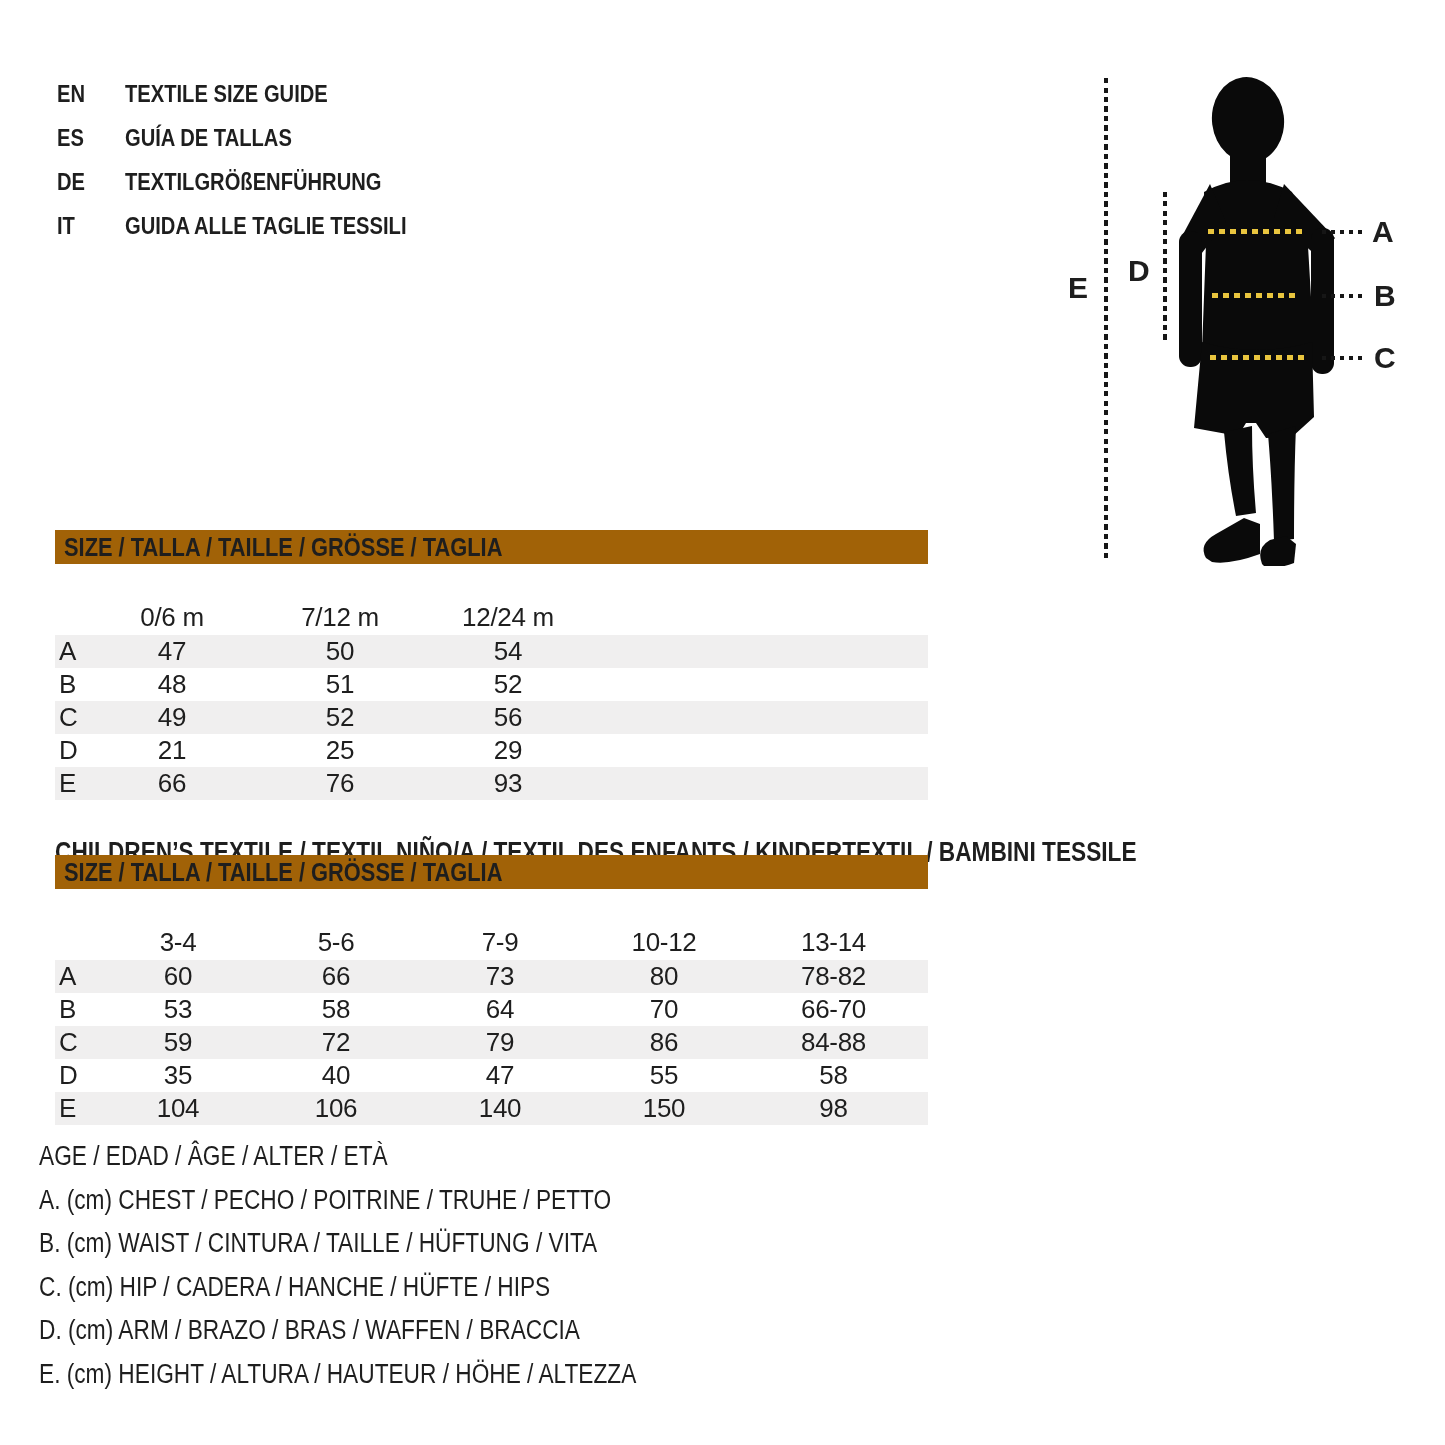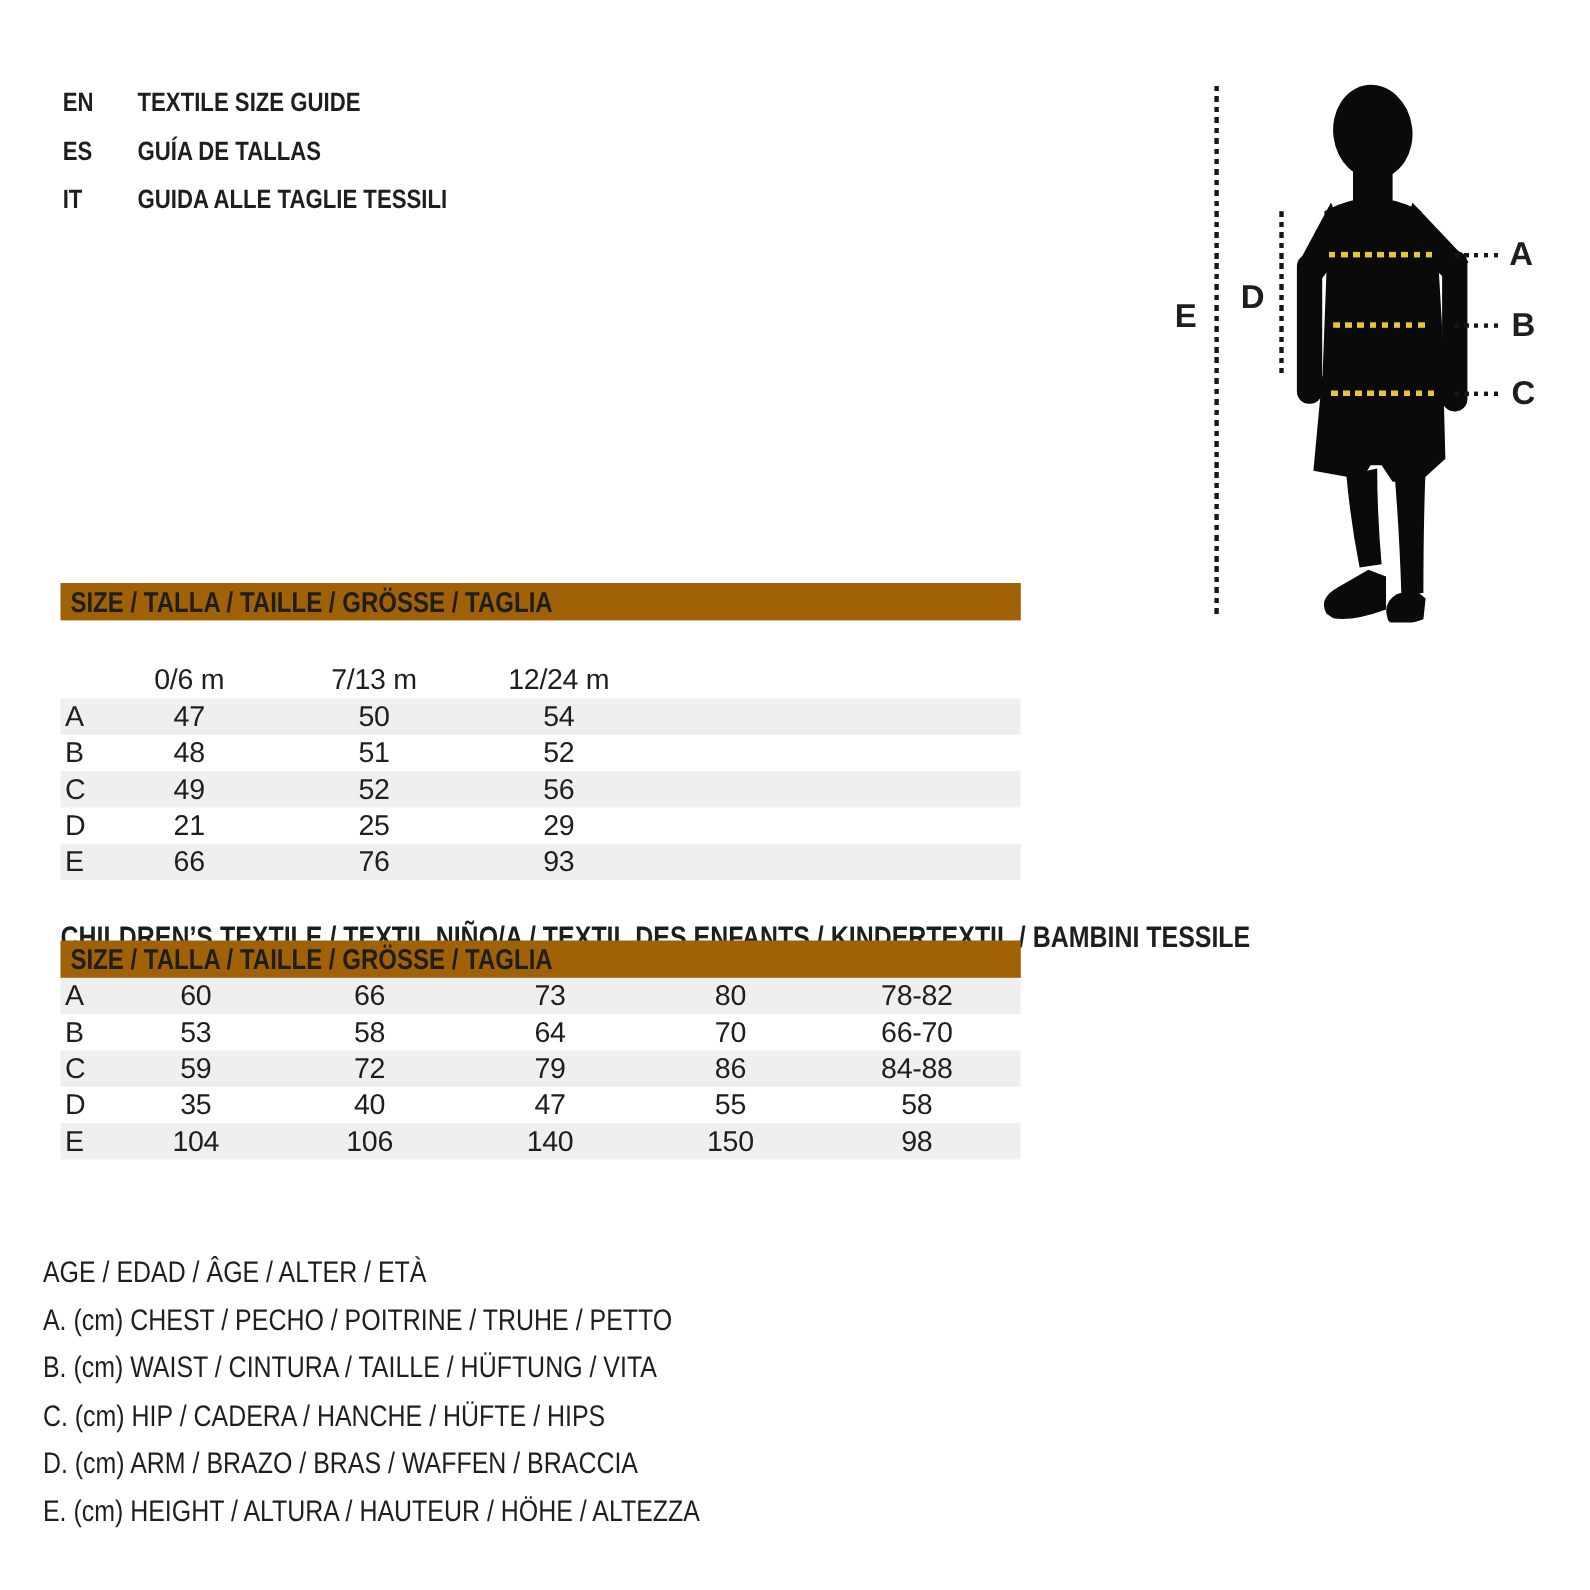--- a/index.html
+++ b/index.html
@@ -52,20 +52,23 @@
 <body>
 
 <div id="canvas">
 
   <div class="lang-block">
     <div class="lang-row">
       <span class="lang-code">EN</span><span class="lang-title">TEXTILE SIZE GUIDE</span>
     </div>
     <div class="lang-row">
       <span class="lang-code">ES</span><span class="lang-title">GUÍA DE TALLAS</span>
+    </div>
+    <div class="lang-row">
+      <span class="lang-code">DE</span><span class="lang-title">TEXTILGRÖßENFÜHRUNG</span>
     </div>
     <div class="lang-row">
       <span class="lang-code">IT</span><span class="lang-title">GUIDA ALLE TAGLIE TESSILI</span>
     </div>
   </div>
 
   <div class="vdash" style="left:1104px; top:78px; height:484px;"></div>
   <div class="vdash" style="left:1163px; top:192px; height:151px;"></div>
   <div class="fig-label" style="left:1068px; top:273px;">E</div>
   <div class="fig-label" style="left:1128px; top:256px;">D</div>
@@ -100,21 +103,21 @@
   <div class="fig-label" style="left:1374px; top:343px;">C</div>
 
 
   <div class="tbl babies" style="top:530px;">
     <div class="bar">
       <span class="cond">SIZE / TALLA / TAILLE / GRÖSSE / TAGLIA</span>
     </div>
     <div class="trow thead">
       <div class="c lbl"></div>
       <div class="c">0/6 m</div>
-      <div class="c">7/13 m</div>
+      <div class="c">7/12 m</div>
       <div class="c">12/24 m</div>
       <div></div>
     </div>
     <div class="trow stripe">
       <div class="c lbl">A</div>
       <div class="c">47</div>
       <div class="c">50</div>
       <div class="c">54</div>
       <div></div>
     </div>
@@ -148,20 +151,28 @@
     </div>
   </div>
 
   <div class="section-title" style="top:838px;">
     <span class="cond">CHILDREN’S TEXTILE / TEXTIL NIÑO/A / TEXTIL DES ENFANTS / KINDERTEXTIL / BAMBINI TESSILE</span>
   </div>
 
   <div class="tbl children" style="top:855px;">
     <div class="bar">
       <span class="cond">SIZE / TALLA / TAILLE / GRÖSSE / TAGLIA</span>
+    </div>
+    <div class="trow thead">
+      <div class="c lbl"></div>
+      <div class="c">3-4</div>
+      <div class="c">5-6</div>
+      <div class="c">7-9</div>
+      <div class="c">10-12</div>
+      <div class="c">13-14</div>
     </div>
     <div class="trow stripe">
       <div class="c lbl">A</div>
       <div class="c">60</div>
       <div class="c">66</div>
       <div class="c">73</div>
       <div class="c">80</div>
       <div class="c">78-82</div>
     </div>
     <div class="trow">

